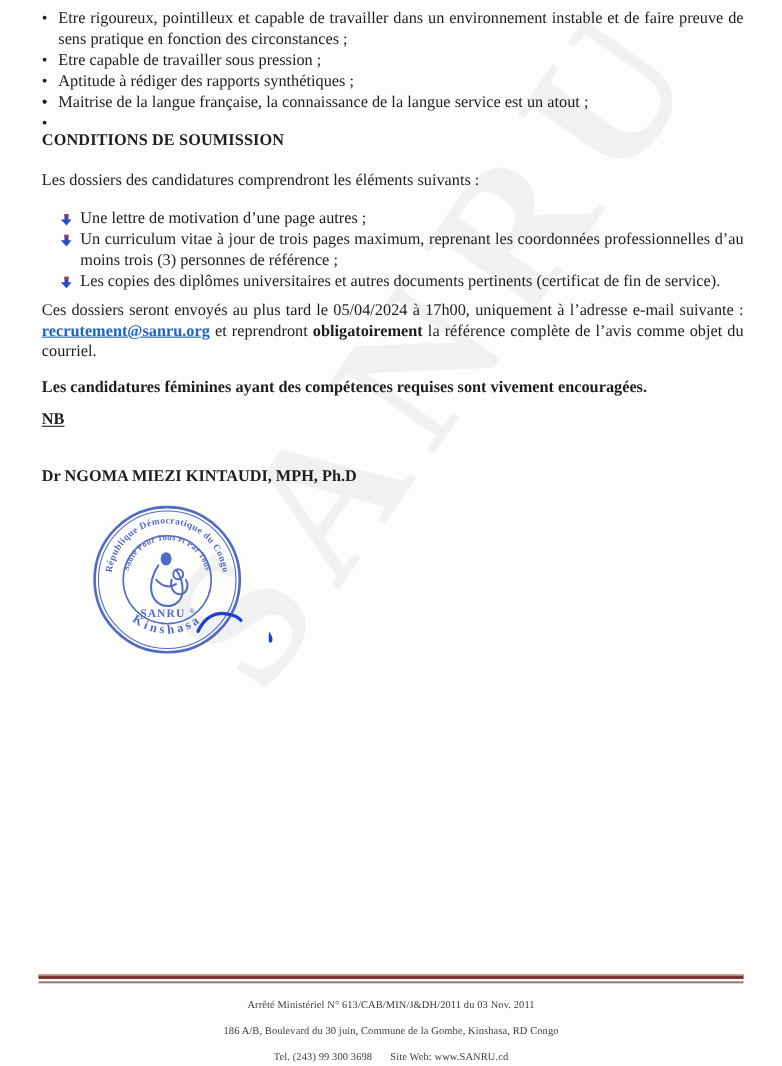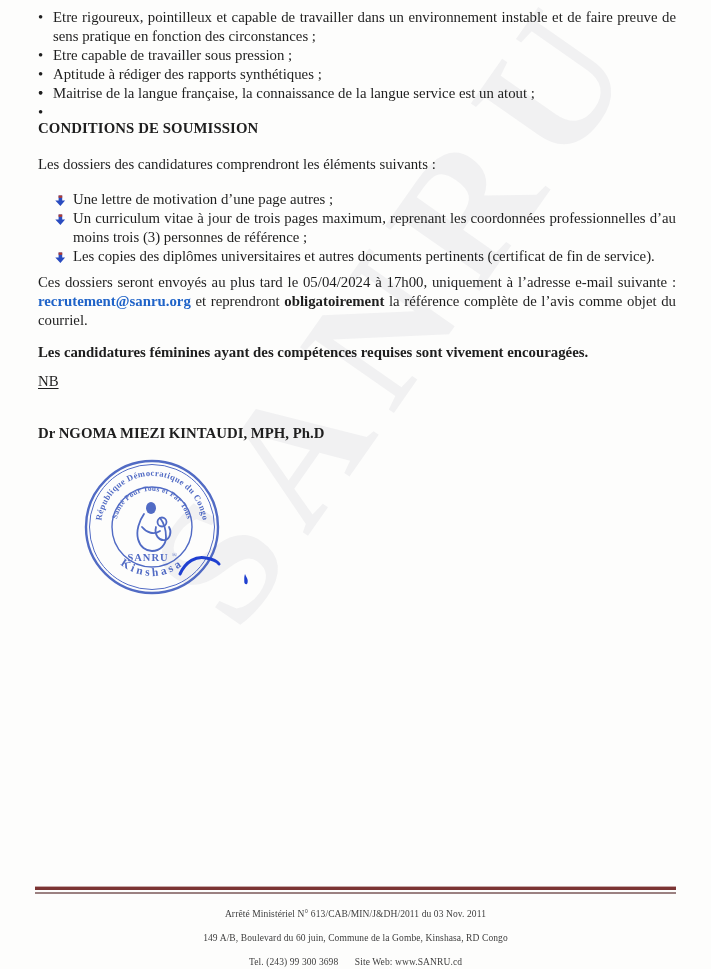--- a/index.html
+++ b/index.html
@@ -27,27 +27,27 @@
   .intro { margin-top:17px; }
 
   ul.dossier { list-style:none; margin-top:16px; margin-left:17px; }
   ul.dossier li { position:relative; padding-left:18px; text-align:justify; }
   ul.dossier li .abul { position:absolute; left:0; top:3px; }
 
   .para { margin-top:7px; text-align:justify; }
   .emphasis { margin-top:13px; font-weight:bold; }
   .verification { margin-top:17px; text-align:justify; }
   .nb-block { margin-top:10px; }
-  .nb-label { text-decoration:underline; text-underline-offset:2px; }
+  .nb-label { text-decoration:underline; text-underline-offset:2px;font-weight:bold; }
   .nb-text { text-align:justify; }
 
   .sig-name { margin-top:33px; font-weight:bold; }
   .sig-title { margin-top:15px; font-weight:bold; }
 
-  .email-link { color:#1f63c8; font-weight:bold; cursor:pointer; }
+  .email-link { color:#1f63c8; font-weight:bold; text-decoration:underline; cursor:pointer; }
   .bold { font-weight:bold; }
 
   .squiggle { position:absolute; left:178px; top:552px; z-index:2; }
 
   .stamp-wrap { margin-top:14px; margin-left:44px; width:140px; height:140px; opacity:0.88; }
 
   .footer-rule {
     position:absolute; left:35px; top:886px; width:641px; z-index:1;
   }
   .footer-rule .bar1 { height:4px; background:#7b3433; border-top:1px solid #c9a9a9; }
@@ -162,20 +162,20 @@
   </div>
 
   <div class="footer-rule">
     <div class="bar1"></div>
     <div class="gap"></div>
     <div class="bar2"></div>
   </div>
 
   <div class="footer-text">
     <div class="l1">Arrêté Ministériel N° 613/CAB/MIN/J&amp;DH/2011 du 03 Nov. 2011</div>
-    <div class="l2">149 A/B, Boulevard du 60 juin, Commune de la Gombe, Kinshasa, RD Congo</div>
+    <div class="l2">186 A/B, Boulevard du 30 juin, Commune de la Gombe, Kinshasa, RD Congo</div>
     <div class="l3">
       <span class="tel">Tel. (243) 99 300 3698</span>
       <span class="web">Site Web: www.SANRU.cd</span>
     </div>
   </div>
 
 </div>
 
 </body></html>

